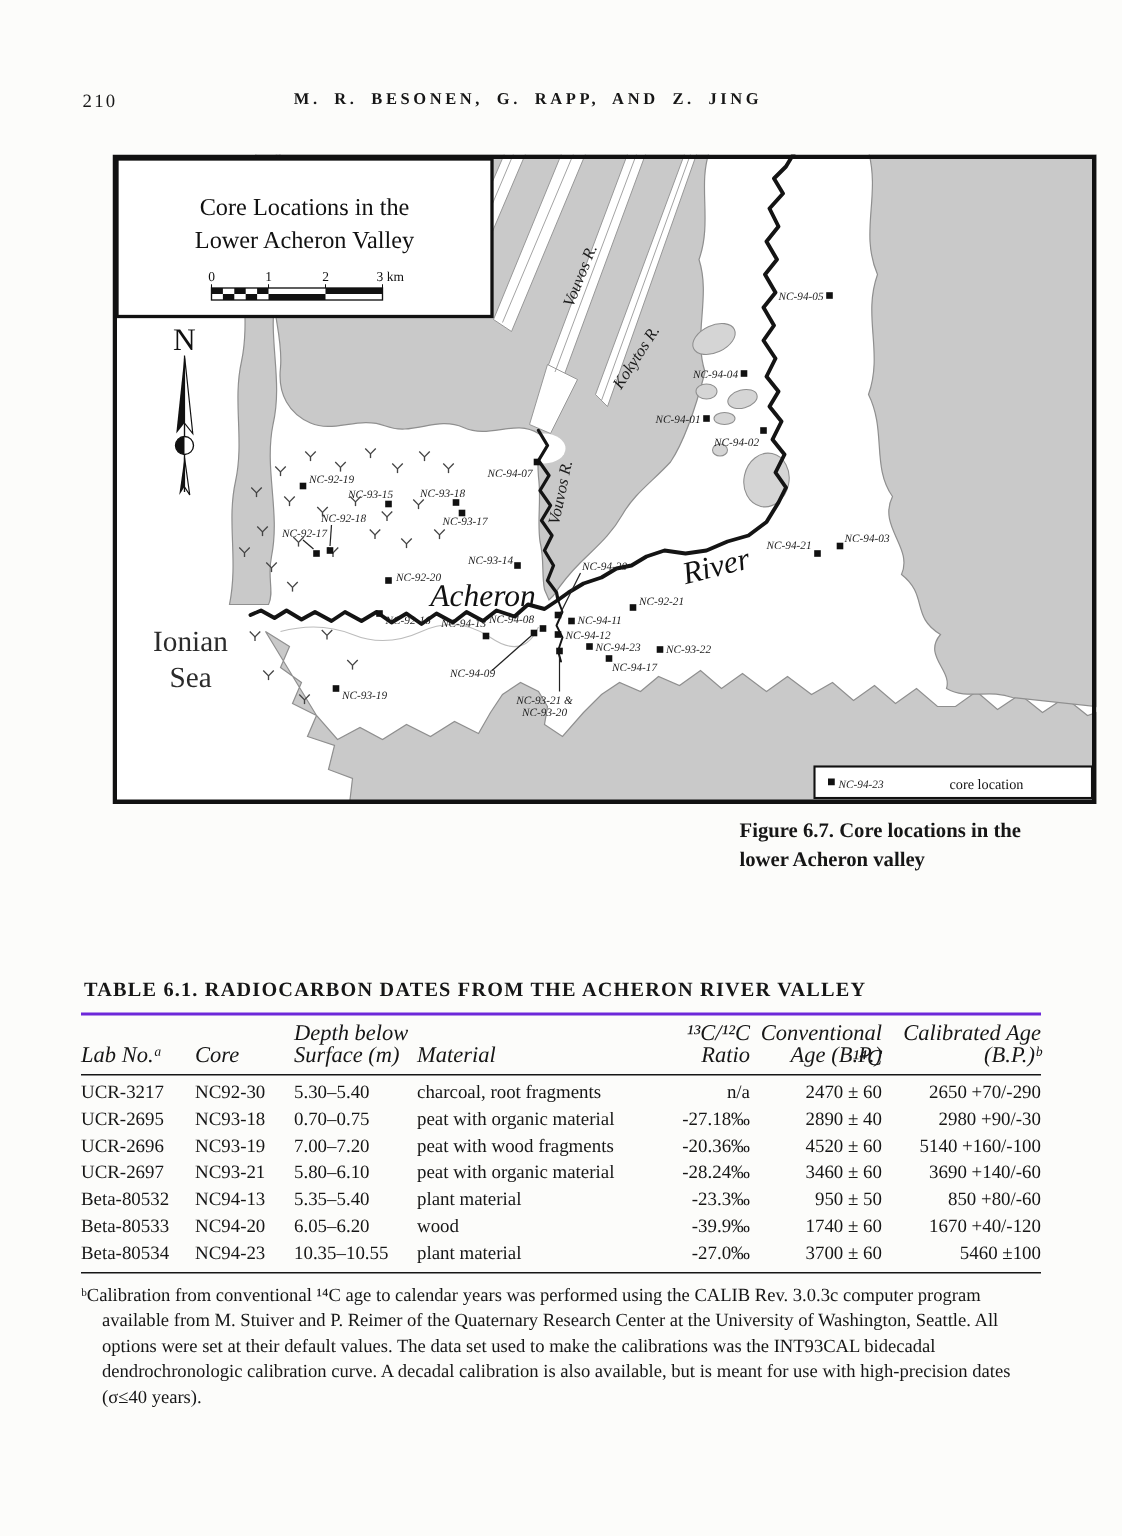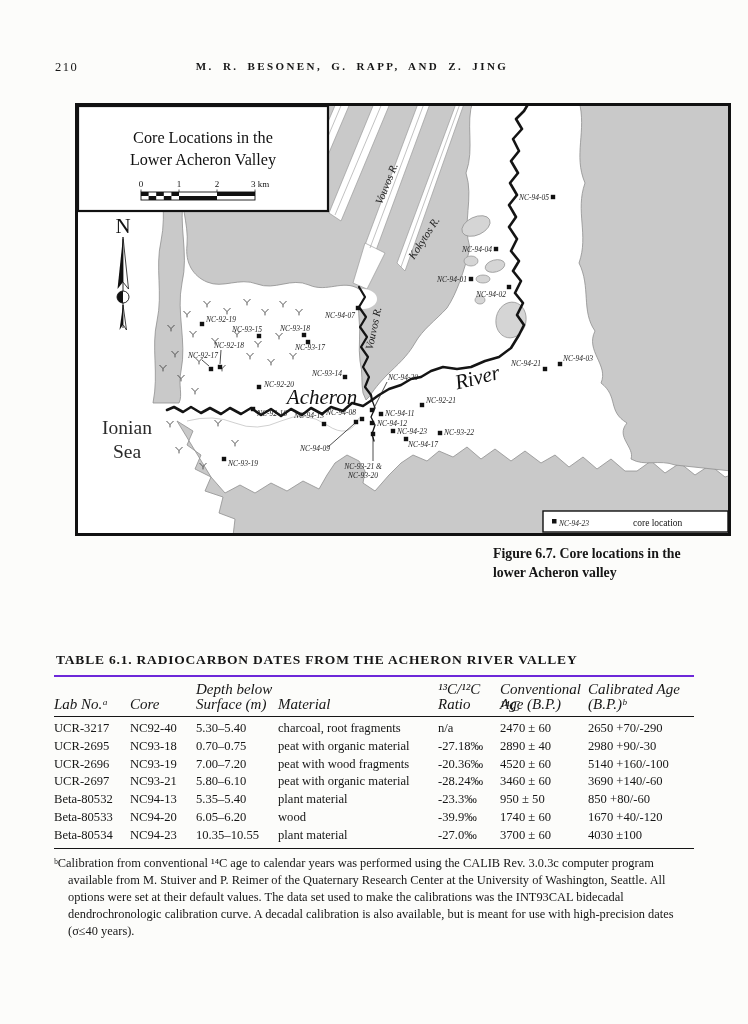--- a/index.html
+++ b/index.html
@@ -20,21 +20,21 @@
     border-bottom:2px solid #6d28d9;}
   table{border-collapse:collapse;width:100%;margin-top:1px;table-layout:fixed;}
   thead th{font-style:italic;font-weight:normal;font-size:15px;vertical-align:bottom;
     padding:3px 0 3px;border-bottom:1.6px solid #161616;}
   thead .h1{height:15px;}
   tbody{border-bottom:1.6px solid #161616;}
   tbody td{font-size:12.6px;padding:1.4px 0;white-space:nowrap;overflow:hidden;}
   tbody tr:first-child td{padding-top:4px;margin-top:43px;}
   tbody tr:last-child td{padding-bottom:5px;}
   .a-l{text-align:left;}
-  .a-c{text-align:left;}
+  .a-c{text-align:right;}
   .fnotes{margin-top:6px;font-size:12.4px;line-height:1.37;}
   .fn{padding-left:14px;text-indent:-14px;}
   
   .m-core-label{font:italic 7.5px "Liberation Serif","DejaVu Serif",serif;fill:#1c1c1c;}
   .m-river-sm{font:italic 11px "Liberation Serif","DejaVu Serif",serif;fill:#1c1c1c;}
   .m-river-lg{font:italic 21px "Liberation Serif","DejaVu Serif",serif;fill:#111;}
   .m-sea{font:19.5px "Liberation Serif","DejaVu Serif",serif;fill:#2b2b2b;}
   .m-title{font:16.2px "Liberation Serif","DejaVu Serif",serif;fill:#111;}
   .m-scale{font:9px "Liberation Serif","DejaVu Serif",serif;fill:#111;}
   .m-n{font:21px "Liberation Serif","DejaVu Serif",serif;fill:#111;}
@@ -323,21 +323,21 @@
           </th>
         <th class="a-c">
             <div class="h1">Calibrated Age</div>
             <div class="h2">(B.P.)ᵇ</div>
           </th>
       </tr>
     </thead>
     <tbody>
         <tr>
           <td class="a-l">UCR-3217</td>
-          <td class="a-l">NC92-40</td>
+          <td class="a-l">NC92-30</td>
           <td class="a-l">5.30–5.40</td>
           <td class="a-l">charcoal, root fragments</td>
           <td class="a-c">n/a</td>
           <td class="a-c">2470 ± 60</td>
           <td class="a-c">2650 +70/-290</td>
         </tr>
         <tr>
           <td class="a-l">UCR-2695</td>
           <td class="a-l">NC93-18</td>
           <td class="a-l">0.70–0.75</td>
@@ -382,20 +382,20 @@
           <td class="a-c">1740 ± 60</td>
           <td class="a-c">1670 +40/-120</td>
         </tr>
         <tr>
           <td class="a-l">Beta-80534</td>
           <td class="a-l">NC94-23</td>
           <td class="a-l">10.35–10.55</td>
           <td class="a-l">plant material</td>
           <td class="a-c">-27.0‰</td>
           <td class="a-c">3700 ± 60</td>
-          <td class="a-c">4030 ±100</td>
+          <td class="a-c">5460 ±100</td>
         </tr>
       </tbody>
   </table>
   <div class="fnotes">
     <div class="fn">ᵇCalibration from conventional ¹⁴C age to calendar years was performed using the CALIB Rev. 3.0.3c computer program available from M. Stuiver and P. Reimer of the Quaternary Research Center at the University of Washington, Seattle. All options were set at their default values. The data set used to make the calibrations was the INT93CAL bidecadal dendrochronologic calibration curve. A decadal calibration is also available, but is meant for use with high-precision dates (σ≤40 years).</div>
   </div>
 </div>
 
 </body></html>

